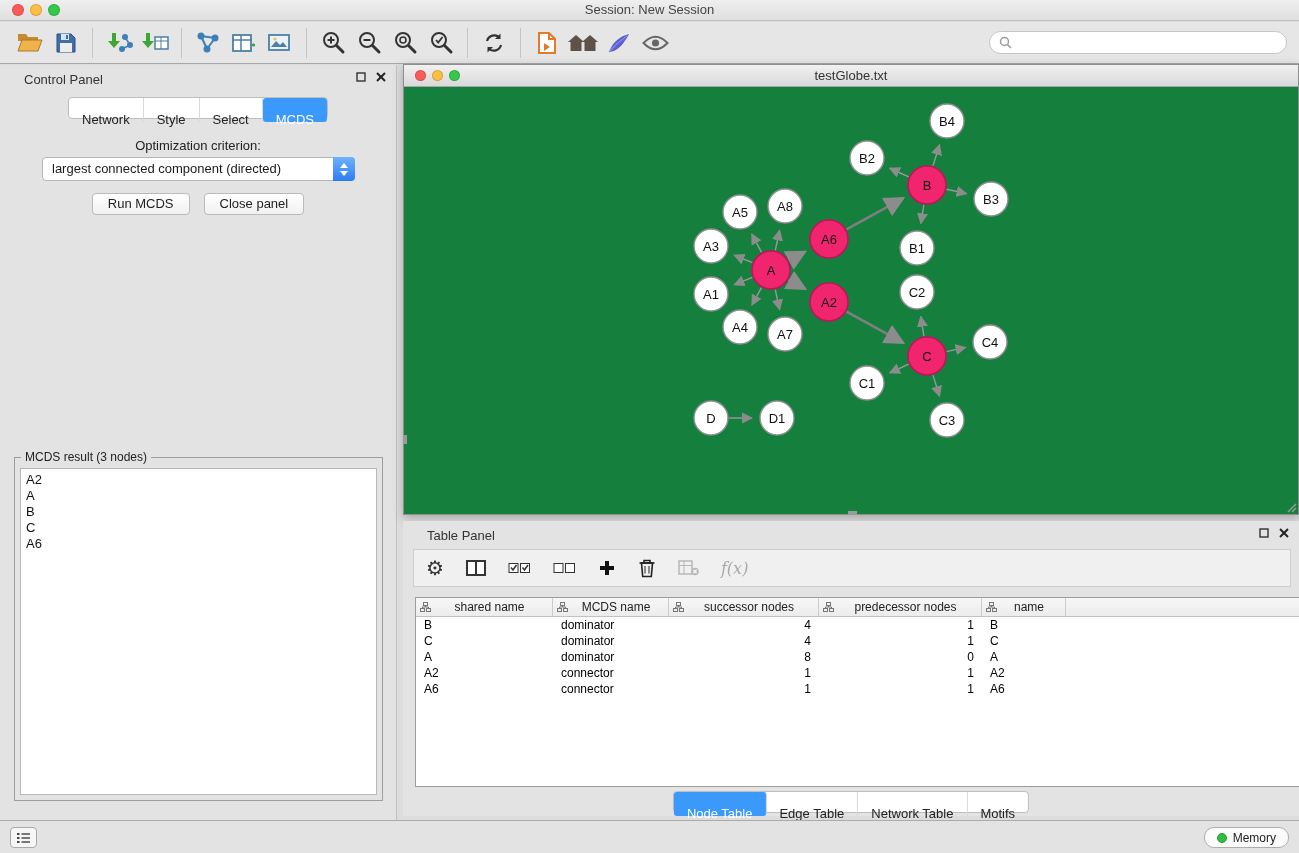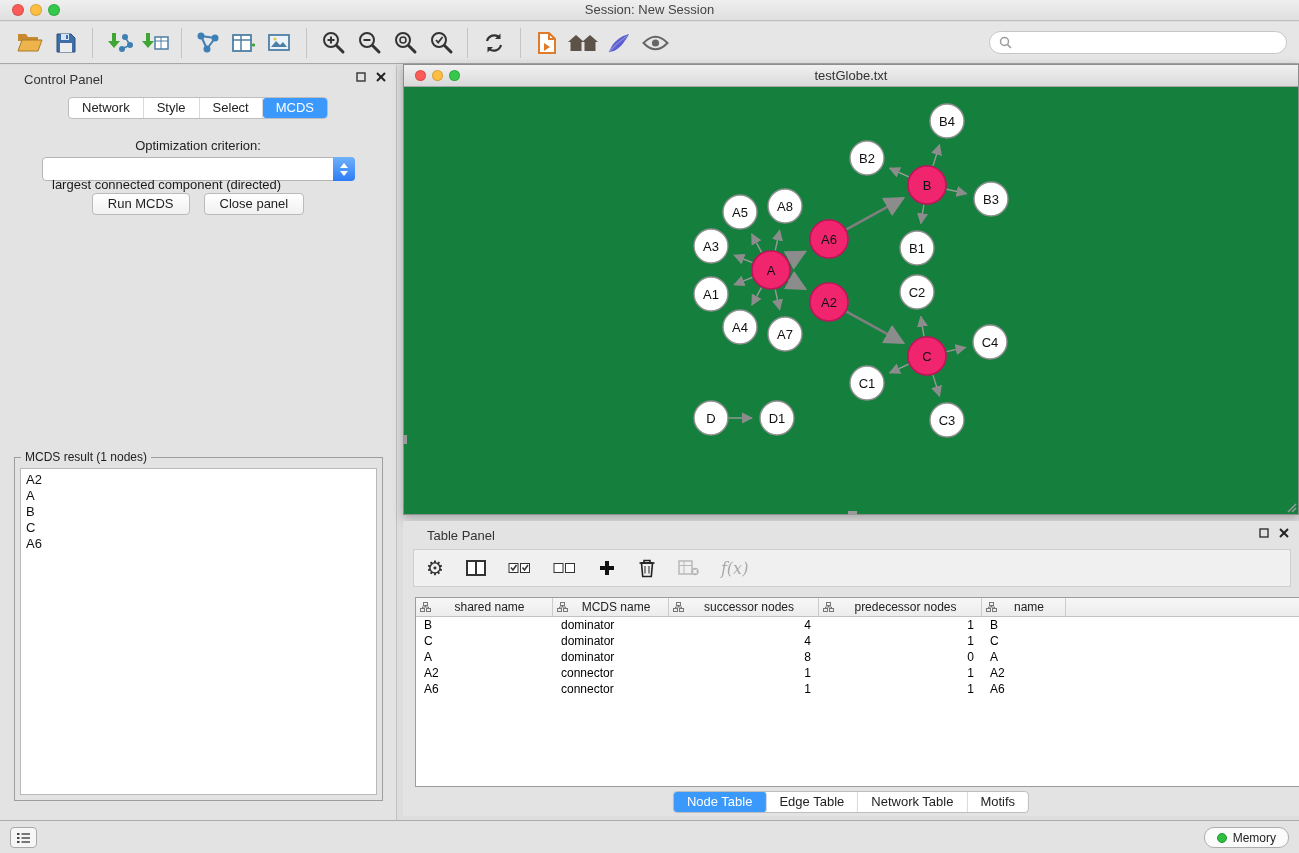--- a/index.html
+++ b/index.html
@@ -39,30 +39,30 @@
   .control-panel {
     position: absolute; left: 0; top: 65px; width: 397px; height: 755px;
     background: #E3E3E3; border-right: 1px solid #C2C2C2;
   }
   .panel-header { position: relative; height: 28px; }
   .panel-title { position: absolute; left: 24px; top: 7px; font-size: 13px; color: #333; }
   .win-btns { position: absolute; right: 10px; top: 7px; display: flex; gap: 10px; align-items: center; }
 
   .seg-wrap { position: absolute; left: 50%; transform: translateX(-50%); top: 32px; }
   .seg { display: flex; background: #fff; border: 1px solid #BDBDBD; border-radius: 4px; height: 22px; align-items: stretch; }
-  .seg-tab { padding: 0 13px; line-height: 20px; font-size: 13px; color: #222; border-right: 1px solid #D9D9D9; cursor: default; }
+  .seg-tab { padding: 12px 13px; line-height: 20px; font-size: 13px; color: #222; border-right: 1px solid #D9D9D9; cursor: default; }
   .seg-tab:last-child { border-right: none; }
   .seg-tab.selected { background: #3B99FC; color: #fff; border-radius: 3px; }
 
   .opt-label { position: absolute; left: 0; right: 0; top: 73px; text-align: center; font-size: 13px; color: #222; }
 
   .dropdown {
     position: absolute; left: 42px; top: 92px; width: 313px; height: 24px;
     background: #fff; border: 1px solid #B5B5B5; border-radius: 4px;
-    line-height: 22px; padding: 16px 28px 0 9px; font-size: 13px; white-space: nowrap;
+    line-height: 22px; padding: 0 28px 0 9px; font-size: 13px; white-space: nowrap;
   }
   .dd-stepper {
     position: absolute; right: -1px; top: -1px; width: 22px; height: 24px;
     background: linear-gradient(#6FB1FB, #2E7CF6); border-radius: 0 4px 4px 0;
     display: flex; flex-direction: column; align-items: center; justify-content: center; gap: 3px;
   }
   .tri-up { width: 0; height: 0; border-left: 4px solid transparent; border-right: 4px solid transparent; border-bottom: 5px solid #fff; }
   .tri-down { width: 0; height: 0; border-left: 4px solid transparent; border-right: 4px solid transparent; border-top: 5px solid #fff; }
 
   .btn-row { position: absolute; left: 0; right: 0; top: 128px; display: flex; justify-content: center; gap: 14px; }
@@ -314,21 +314,21 @@
     <span class="dd-stepper">
       <span class="tri-up"></span>
         <span class="tri-down"></span>
     </span>
   </div>
   <div class="btn-row">
     <button class="btn">Run MCDS</button>
     <button class="btn">Close panel</button>
   </div>
   <div class="groupbox">
-    <span class="legend">MCDS result (1 nodes)</span>
+    <span class="legend">MCDS result (3 nodes)</span>
     <div class="result-list">
         <div class="list-item">A2</div>
         <div class="list-item">A</div>
         <div class="list-item">B</div>
         <div class="list-item">C</div>
         <div class="list-item">A6</div>
       </div>
   </div>
 </div>
 

